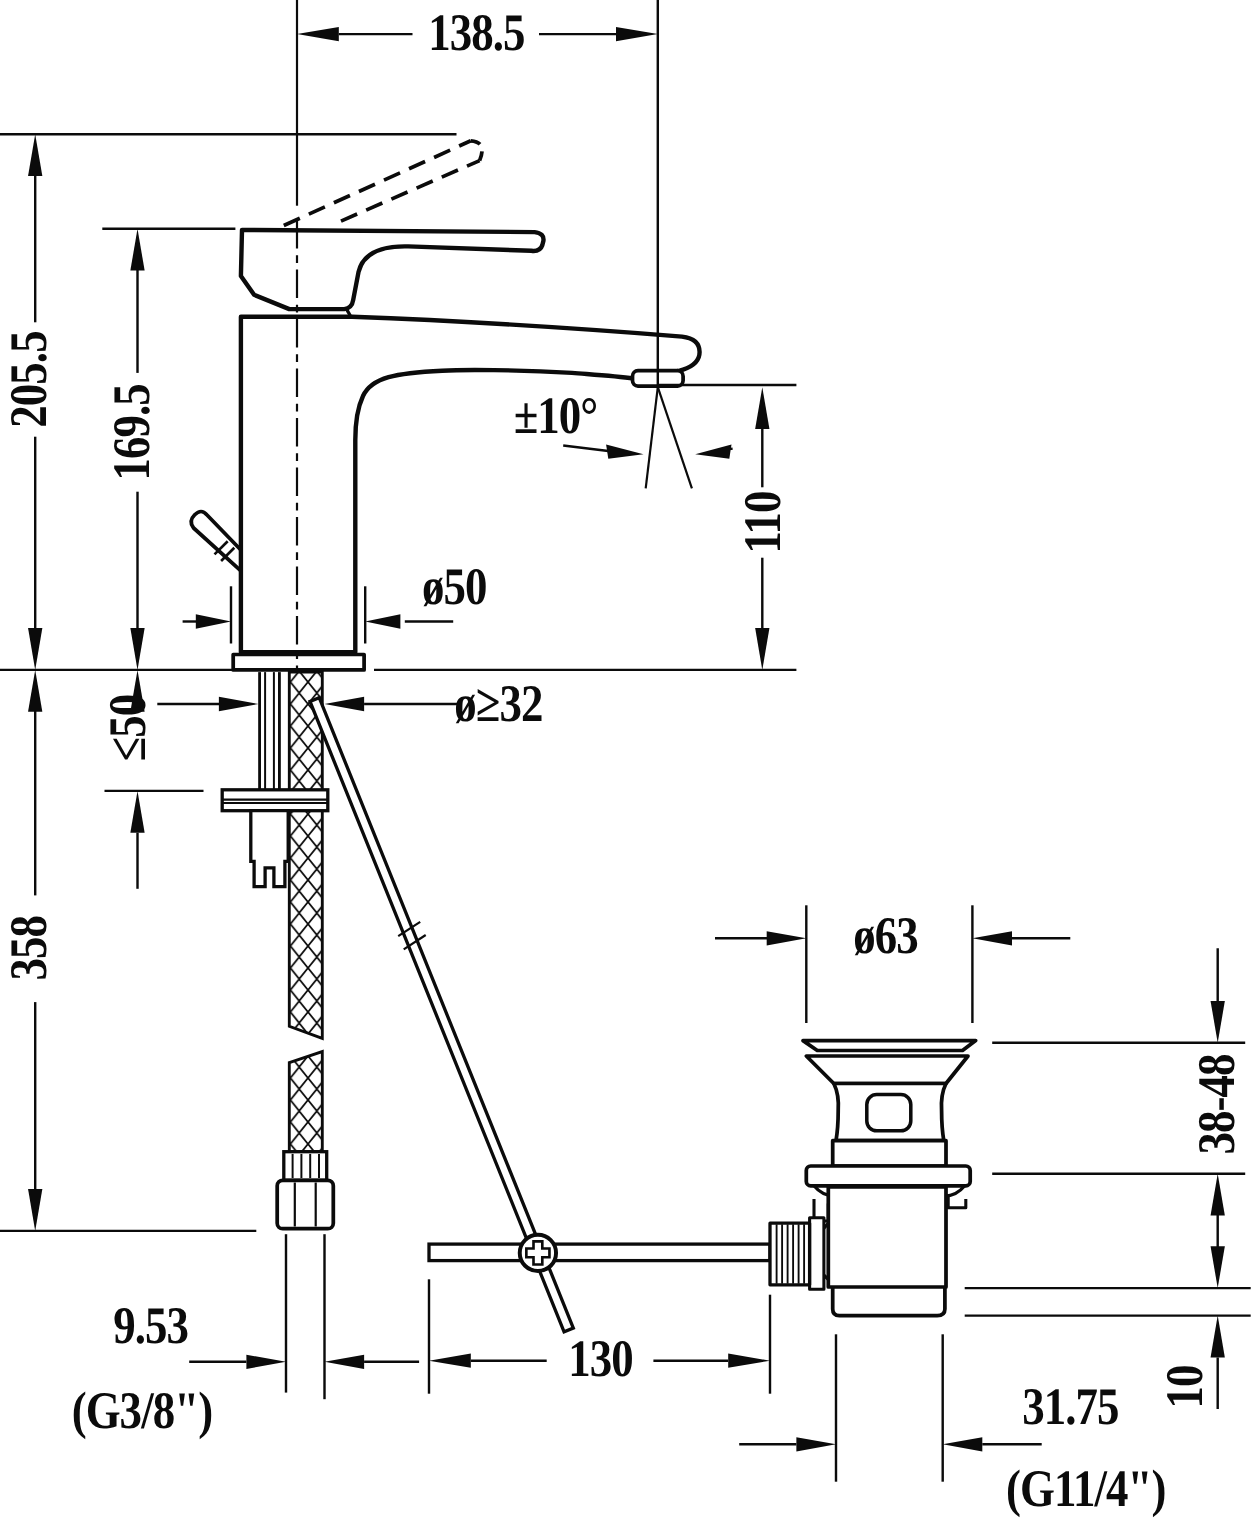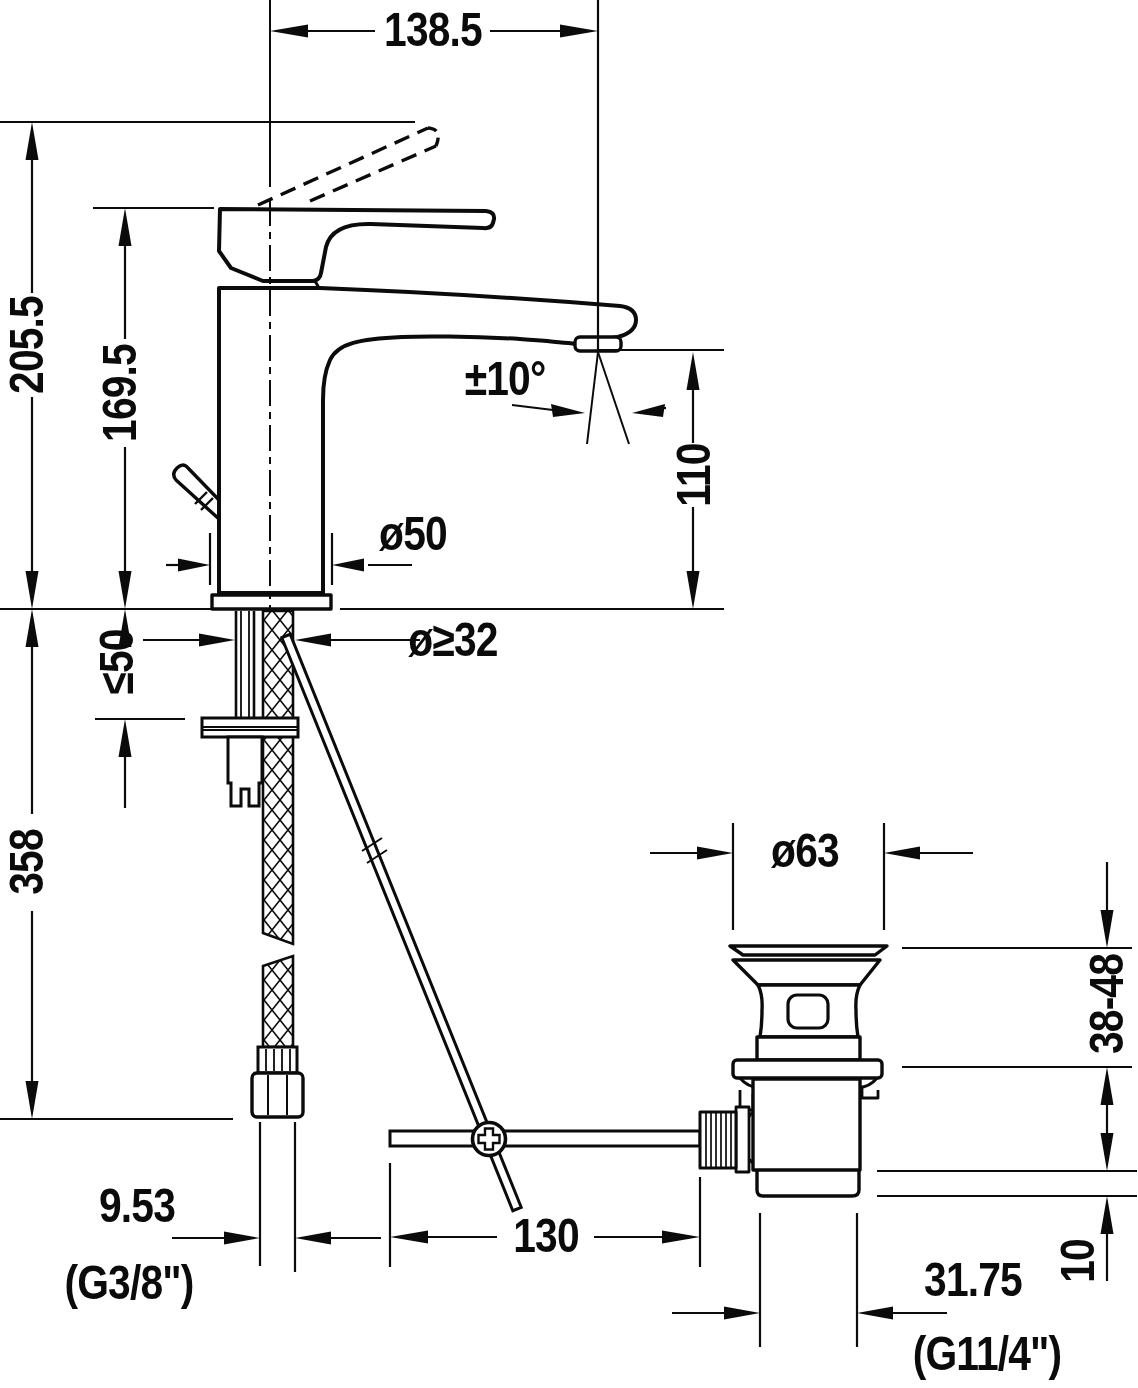--- a/index.html
+++ b/index.html
@@ -1,17 +1,17 @@
 <!DOCTYPE html>
 <html><head>
 <meta charset="utf-8">
 <style>
   html,body{margin:0;padding:0;background:#ffffff;}
   #stage{position:relative;width:1138px;height:1388px;background:#ffffff;overflow:hidden;
-         font-family:Liberation Sans, sans-serif;}
+         font-family:Liberation Serif, serif;}
   #lineart{position:absolute;left:0;top:0;width:1138px;height:1388px;}
   .dim{position:absolute;color:#0b0b0b;font-weight:bold;font-size:48px;line-height:1;
        white-space:nowrap;letter-spacing:-1px;
        transform:translate(-50%,-50%) scaleX(.85);}
   .dim.rot{transform:translate(-50%,-50%) rotate(-90deg) scaleX(.85);}
 </style>
 </head>
 <body>
 
 <div id="stage">

